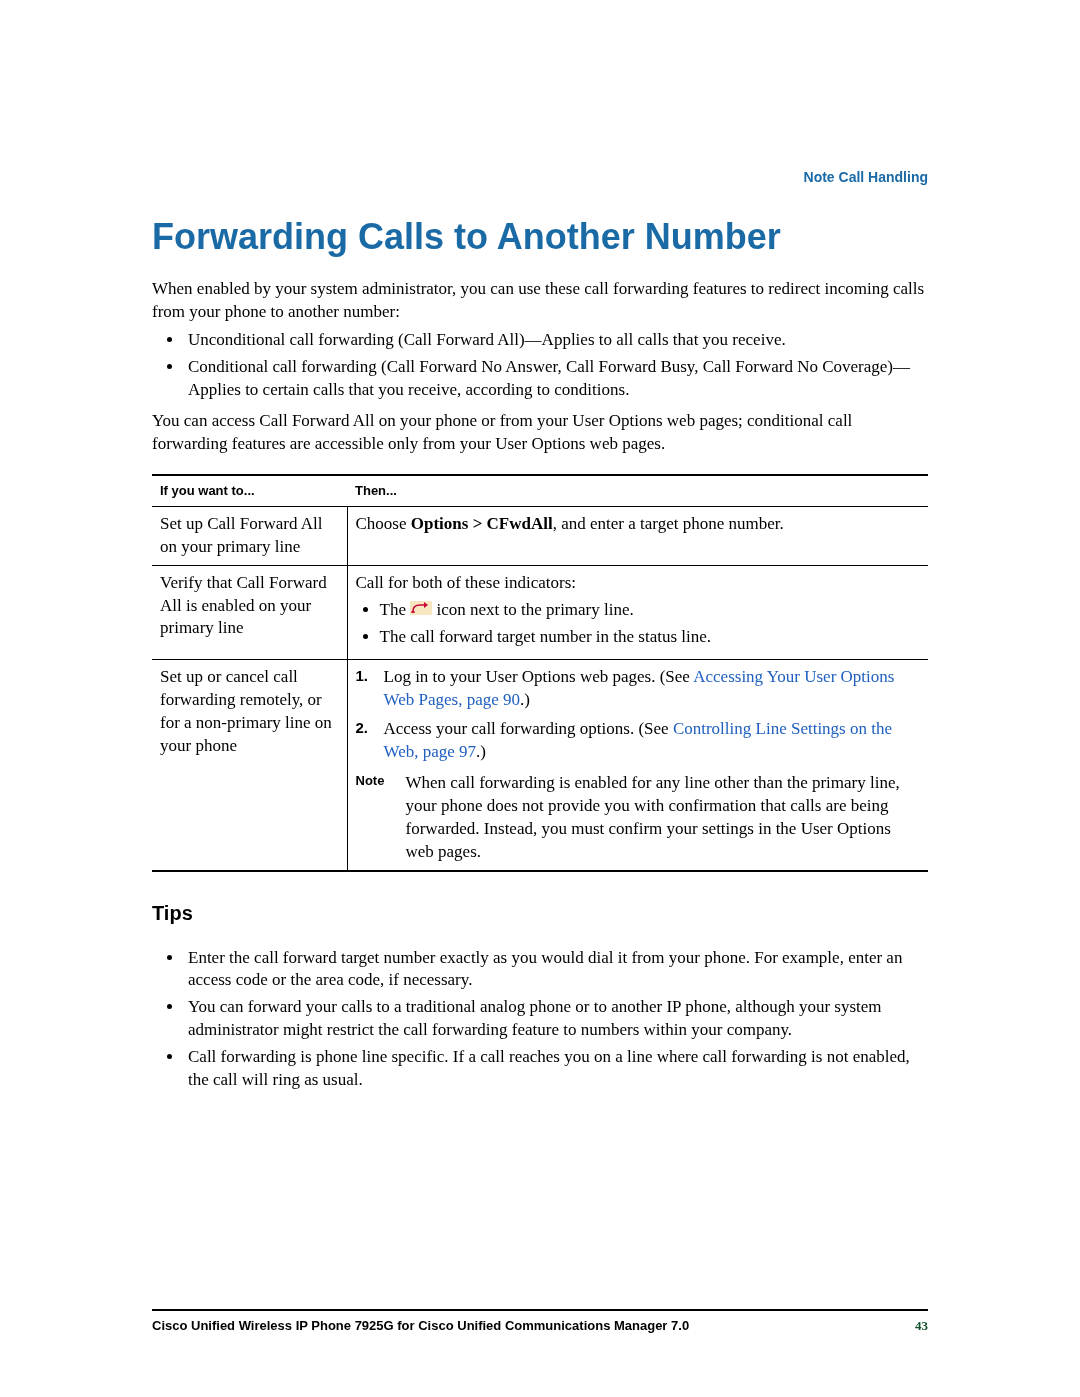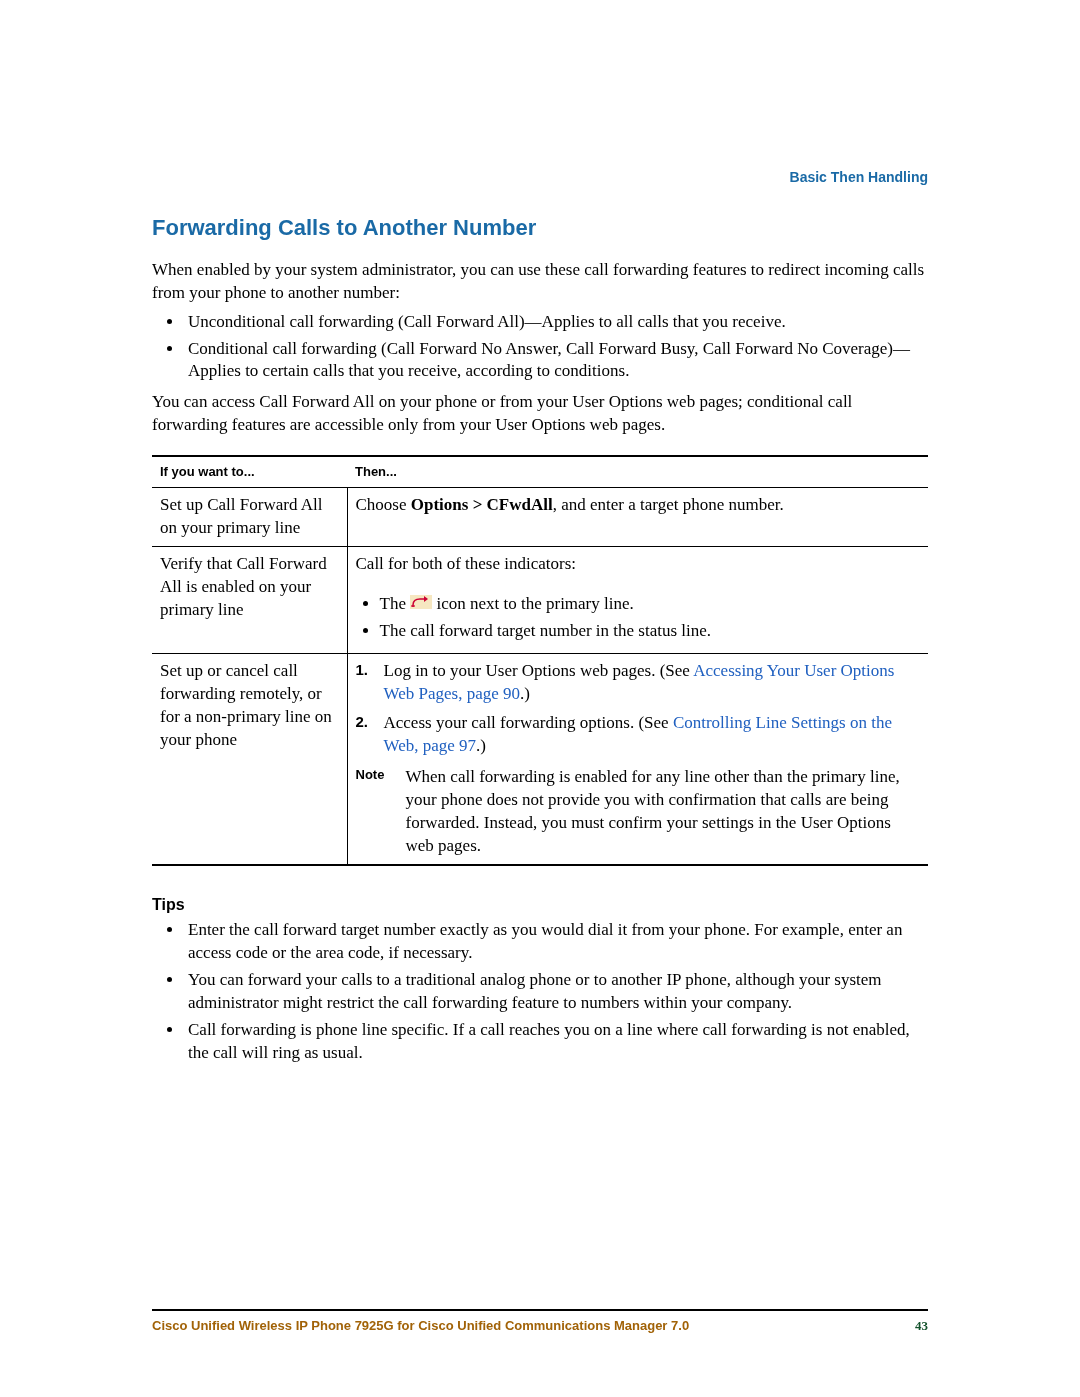--- a/index.html
+++ b/index.html
@@ -18,21 +18,21 @@
       position: absolute;
       top: 168px;
       right: 152px;
       font-family: Arial, Helvetica, sans-serif;
       font-size: 14px;
       font-weight: bold;
       color: #1a6aa6;
     }
     h1 {
       font-family: Arial, Helvetica, sans-serif;
-      font-size: 22px;
+      font-size: 36px;
       font-weight: bold;
       color: #1a6aa6;
       margin-top: 48px;
       margin-bottom: 16px;
     }
     p { margin-bottom: 6px; }
     ul.bullets { margin: 4px 0 8px 0; padding-left: 32px; }
     ul.bullets li { list-style: disc; margin-bottom: 4px; padding-left: 4px; }
     .body-para { margin-bottom: 18px; }
     table.main {
@@ -55,66 +55,66 @@
       vertical-align: top;
       border-top: 1px solid #000;
       border-bottom: 1px solid #000;
       padding: 6px 8px;
     }
     table.main tr:last-child td { border-bottom: 2px solid #000; }
     table.main td.col1 {
       width: 195px;
       border-right: 1px solid #000;
     }
-    .cell-bullets { margin: 17px 0 2px 0; padding-left: 24px; }
+    .cell-bullets { margin: 4px 0 2px 0; padding-left: 24px; }
     .cell-bullets li { list-style: disc; margin-bottom: 4px; }
     ol.cell-steps { margin: 0 0 8px 0; padding-left: 0; list-style: none; }
     ol.cell-steps li { display: flex; margin-bottom: 6px; }
     ol.cell-steps .num { font-family: Arial, Helvetica, sans-serif; font-weight: bold; font-size: 15px; width: 28px; flex-shrink: 0; }
     ol.cell-steps .txt { flex: 1; }
     .link { color: #2060c0; }
     .note-block { display: flex; margin-top: 6px; }
     .note-label {
       font-family: Arial, Helvetica, sans-serif;
       font-weight: bold;
       font-size: 13px;
       width: 50px;
       flex-shrink: 0;
     }
     .note-text { flex: 1; }
     .tips-header {
       font-family: Arial, Helvetica, sans-serif;
       font-weight: bold;
-      font-size: 16px;
-      margin-bottom: 4px;
+      font-size: 20px;
+      margin-bottom: 20px;
     }
     .fwd-icon {
       display: inline-block;
       vertical-align: middle;
     }
     .footer {
       position: absolute;
       bottom: 62px;
       left: 152px;
       right: 152px;
       border-top: 2px solid #000;
       padding-top: 6px;
       display: flex;
       justify-content: space-between;
       font-family: Arial, Helvetica, sans-serif;
       font-size: 13px;
       font-weight: bold;
     }
-    .footer .title { color: #a16207; }
+    .footer .title { color: #000000; }
     .footer .page { color: #14532d; font-family: Liberation Serif, serif; }
   </style>
 </head>
 <body>
 
-<div class="section-header">Basic Then Handling</div>
+<div class="section-header">Note Call Handling</div>
 
 <h1>Forwarding Calls to Another Number</h1>
 
 <p>When enabled by your system administrator, you can use these call forwarding features to redirect incoming calls from your phone to another number:</p>
 
 <ul class="bullets">
   <li>Unconditional call forwarding (Call Forward All)—Applies to all calls that you receive.</li>
   <li>Conditional call forwarding (Call Forward No Answer, Call Forward Busy, Call Forward No Coverage)—Applies to certain calls that you receive, according to conditions.</li>
 </ul>
 

